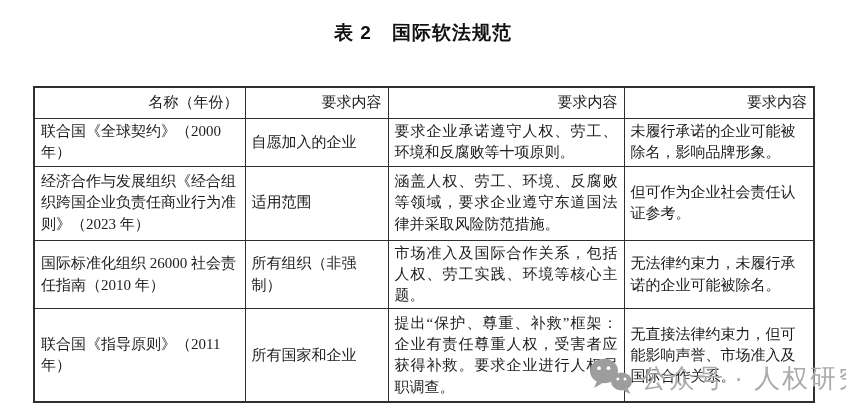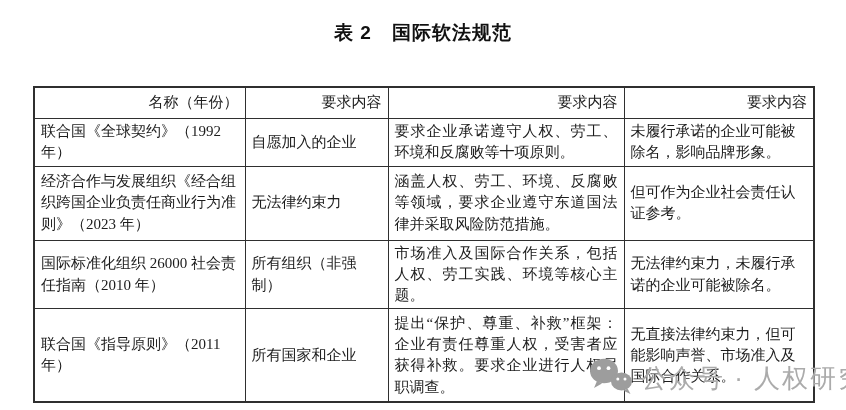--- a/index.html
+++ b/index.html
@@ -96,28 +96,28 @@
     <thead>
       <tr>
         <th>名称（年份）</th>
         <th>要求内容</th>
         <th>要求内容</th>
         <th>要求内容</th>
       </tr>
     </thead>
     <tbody>
       <tr class="row-0">
-        <td class="cell-name">联合国《全球契约》（1992 年）</td>
+        <td class="cell-name">联合国《全球契约》（2000 年）</td>
         <td class="cell-scope">自愿加入的企业</td>
         <td class="cell-content">要求企业承诺遵守人权、劳工、环境和反腐败等十项原则。</td>
         <td class="cell-consequence">未履行承诺的企业可能被除名，影响品牌形象。</td>
       </tr>
       <tr class="row-1">
         <td class="cell-name">经济合作与发展组织《经合组织跨国企业负责任商业行为准则》（2023 年）</td>
-        <td class="cell-scope">无法律约束力</td>
+        <td class="cell-scope">适用范围</td>
         <td class="cell-content">涵盖人权、劳工、环境、反腐败等领域，要求企业遵守东道国法律并采取风险防范措施。</td>
         <td class="cell-consequence">但可作为企业社会责任认证参考。</td>
       </tr>
       <tr class="row-2">
         <td class="cell-name">国际标准化组织 26000 社会责任指南（2010 年）</td>
         <td class="cell-scope">所有组织（非强制）</td>
         <td class="cell-content">市场准入及国际合作关系，包括人权、劳工实践、环境等核心主题。</td>
         <td class="cell-consequence">无法律约束力，未履行承诺的企业可能被除名。</td>
       </tr>
       <tr class="row-3">

